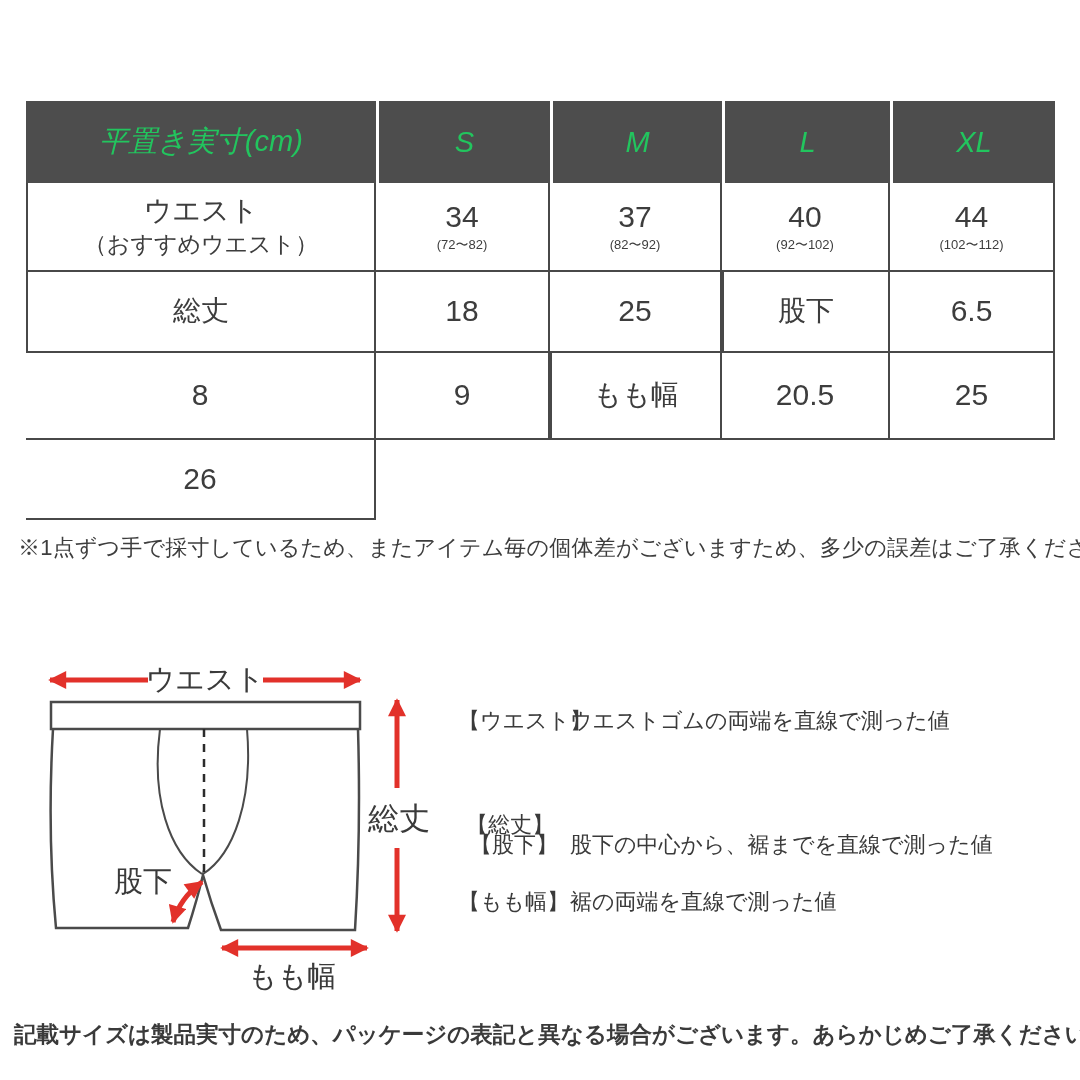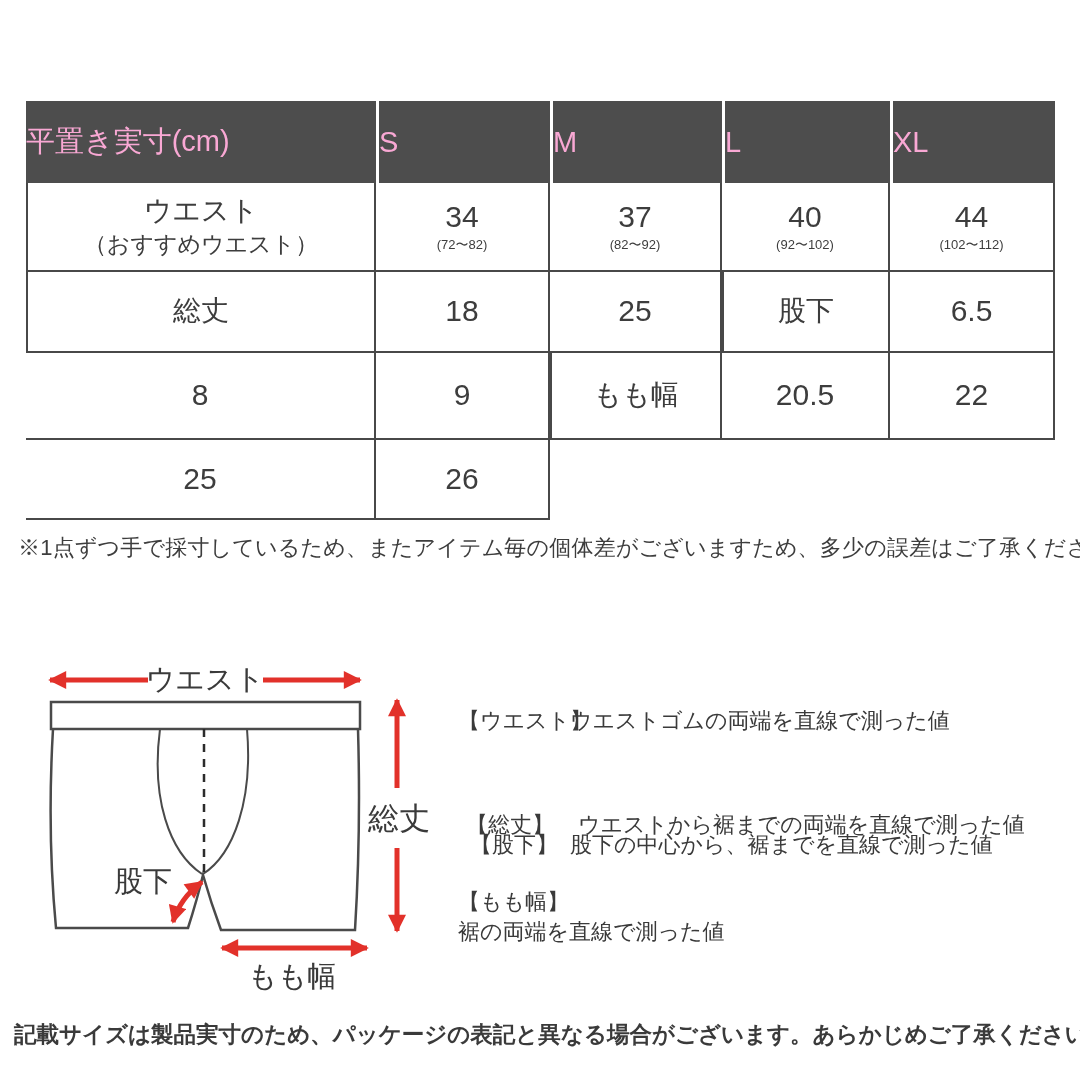--- a/index.html
+++ b/index.html
@@ -16,23 +16,23 @@
     box-sizing:border-box;
   }
   .size-table .cell{
     box-sizing:border-box;background:#ffffff;
     border-right:2px solid #484848;border-bottom:2px solid #484848;
     display:flex;flex-direction:column;align-items:center;justify-content:center;
     line-height:1.15;
   }
   .size-table .cell.first-col{border-left:2px solid #484848;}
   .size-table .hcell{
-    box-sizing:border-box;background:#4d4d4d;color:#f9a8d4;
+    box-sizing:border-box;background:#4d4d4d;color:#22c55e;
     border:none;border-left:3px solid #ffffff;
-    display:flex;align-items:center;justify-content:flex-start;
+    display:flex;align-items:center;justify-content:center;font-style:italic;
   }
   .size-table .hcell.first-col{border-left:none;}
   .h-label{font-size:29px;}
   .size-letter{font-size:29px;}
   .row-label{font-size:28px;}
   .sub-label{font-size:23px;margin-top:4px;}
   .val{font-size:30px;}
   .sub-val{font-size:13px;margin-top:3px;}
   
   .measure-note{
@@ -46,21 +46,21 @@
   
   .diagram{position:absolute;left:20px;top:648px;}
   .diagram text{fill:#3a3a3a;font-family:"Liberation Sans", sans-serif;}
   
   .legend-row{
     position:absolute;left:458px;display:flex;align-items:flex-start;
     font-size:22px;color:#3a3a3a;white-space:nowrap;
   }
   .legend-term{flex:none;width:112px;}
   .legend-desc{flex:none;}
-  .lr1{top:706px;} .lr2{top:810px;margin-left:8px;} .lr3{top:830px;text-align:center;} .lr4{top:887px;flex-direction:column;}
+  .lr1{top:706px;} .lr2{top:810px;margin-left:8px;} .lr3{top:830px;text-align:center;} .lr4{top:887px;}
 </style>
 </head>
 <body>
 
 <div class="size-table">
 
   <div class="hcell first-col">
       <span class="h-label">平置き実寸(cm)</span>
     </div>
   <div class="hcell">
@@ -120,23 +120,20 @@
       <span class="val">9</span>
     </div>
 
   <div class="cell first-col">
       <span class="row-label">もも幅</span>
     </div>
   <div class="cell">
       <span class="val">20.5</span>
     </div>
   <div class="cell">
-      <span class="val">22</span>
-    </div>
-  <div class="cell">
       <span class="val">25</span>
     </div>
   <div class="cell">
       <span class="val">26</span>
     </div>
 </div>
 
 <div class="measure-note">※1点ずつ手で採寸しているため、またアイテム毎の個体差がございますため、多少の誤差はご了承ください。</div>
 
 <svg class="diagram" width="430" height="365" viewBox="0 0 430 365">
@@ -173,21 +170,20 @@
   <path d="M 202,300 H 347" fill="none" stroke="#e2312a" stroke-width="5" marker-start="url(#ah)" marker-end="url(#ah)"></path>
   <text x="272" y="338" font-size="29" text-anchor="middle">もも幅</text>
 </svg>
 
 <div class="legend-row lr1">
   <span class="legend-term">【ウエスト】</span>
   <span class="legend-desc">ウエストゴムの両端を直線で測った値</span>
 </div>
 <div class="legend-row lr2">
   <span class="legend-term">【総丈】</span>
-  <span class="legend-desc">ウエストから裾までの両端を直線で測った値</span>
 </div>
 <div class="legend-row lr3">
   <span class="legend-term">【股下】</span>
   <span class="legend-desc">股下の中心から、裾までを直線で測った値</span>
 </div>
 <div class="legend-row lr4">
   <span class="legend-term">【もも幅】</span>
   <span class="legend-desc">裾の両端を直線で測った値</span>
 </div>
 

